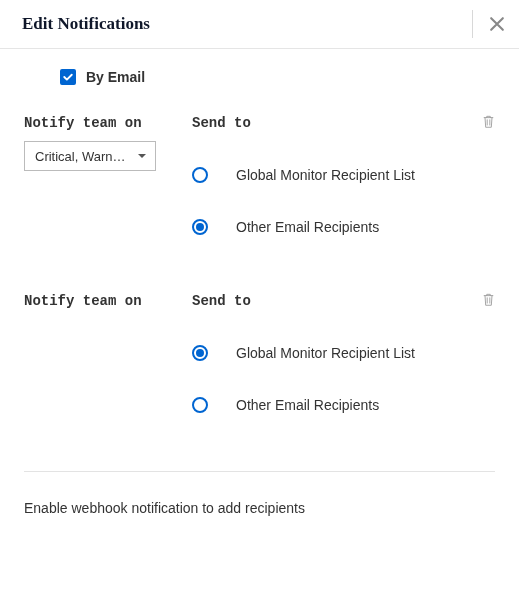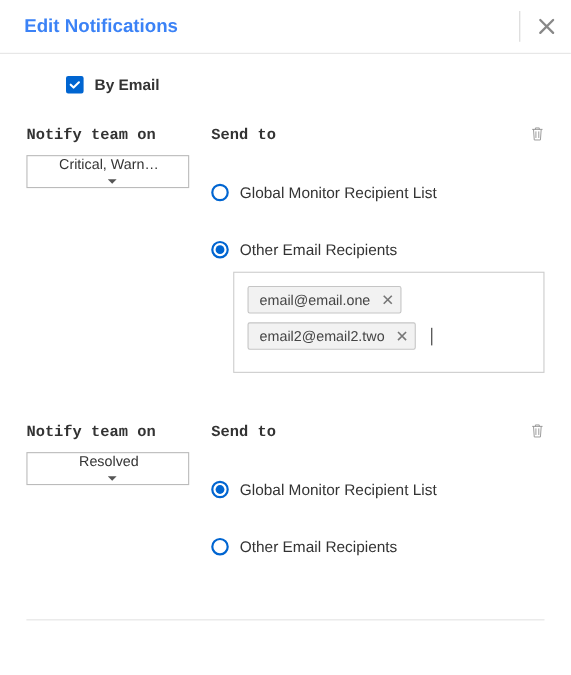--- a/index.html
+++ b/index.html
@@ -15,21 +15,22 @@
     display: flex;
     align-items: center;
     justify-content: space-between;
     padding: 10px 12px 10px 22px;
     border-bottom: 1px solid #e5e5e5;
   }
   .header h1 {
     margin: 0;
     font-size: 17px;
     font-weight: 700;
-    color: #3b82f6;
+    color: #0f172a;
+    font-family: Liberation Serif, serif;
   }
   .header-sep {
     width: 1px;
     height: 28px;
     background: #d8d8d8;
     margin-left: auto;
     margin-right: 14px;
   }
   .close-btn {
     cursor: pointer;
@@ -71,42 +72,41 @@
   }
   .col-left { width: 132px; flex: none; }
   .col-right { flex: 1; position: relative; }
   .label {
     font-weight: 600;
     margin-bottom: 10px;
     display: block;
     font-family: Liberation Mono, monospace;
   }
   .select {
-    width: 148px;
+    width: 132px;
     height: 30px;
     border: 1px solid #bbb;
     display: flex;
     align-items: center;
     justify-content: space-between;
     padding: 0 8px 0 10px;
     color: #333;
     cursor: pointer;
     font-size: 13px;
-    flex-direction: column;
   }
   .select-text {
     white-space: nowrap;
     overflow: hidden;
     text-overflow: ellipsis;
   }
   .select svg { width: 10px; height: 10px; flex: none; margin-left: 6px; }
   .radio-row {
     display: flex;
     align-items: center;
-    gap: 10px;
+    gap: 28px;
     margin-bottom: 12px;
     cursor: pointer;
     margin-top: 36px;
   }
   .radio {
     width: 16px;
     height: 16px;
     border-radius: 50%;
     border: 2px solid #0065d1;
     display: flex;
@@ -211,51 +211,26 @@
       </div>
       <span class="label">Send to</span>
       <div class="radio-row">
         <div class="radio"></div>
         <span>Global Monitor Recipient List</span>
       </div>
       <div class="radio-row">
         <div class="radio selected"></div>
         <span>Other Email Recipients</span>
       </div>
-      <div class="email-box">
-        <span class="chip">
-          <span>email@email.one</span>
-          <span class="chip-x">
-            <svg viewBox="0 0 12 12">
-                <path d="M2 2L10 10M10 2L2 10" stroke="currentColor" stroke-width="1.6"></path>
-              </svg>
-          </span>
-        </span><br>
-        <span class="chip">
-          <span>email2@email2.two</span>
-          <span class="chip-x">
-            <svg viewBox="0 0 12 12">
-                <path d="M2 2L10 10M10 2L2 10" stroke="currentColor" stroke-width="1.6"></path>
-              </svg>
-          </span>
-        </span>
-        <span class="cursor"></span>
-      </div>
     </div>
   </div>
 
   <div class="block">
     <div class="col-left">
       <span class="label">Notify team on</span>
-      <div class="select">
-        <span class="select-text">Resolved</span>
-        <svg viewBox="0 0 10 10">
-            <path d="M1 3 L5 7 L9 3" fill="#555"></path>
-          </svg>
-      </div>
     </div>
     <div class="col-right">
       <div class="trash">
         <svg viewBox="0 0 14 16">
             <path d="M2 3h10M5 3V1.5h4V3M3 3l.8 11h6.4L11 3M5.5 5.5v6M8.5 5.5v6" stroke="currentColor" stroke-width="1" fill="none" stroke-linecap="round"></path>
           </svg>
       </div>
       <span class="label">Send to</span>
       <div class="radio-row">
         <div class="radio selected"></div>
@@ -263,14 +238,15 @@
       </div>
       <div class="radio-row">
         <div class="radio"></div>
         <span>Other Email Recipients</span>
       </div>
     </div>
   </div>
 
   <hr class="divider">
 
+  <div class="webhook-hint">Enable webhook notification to add recipients</div>
 
 </div>
 
 </body></html>

